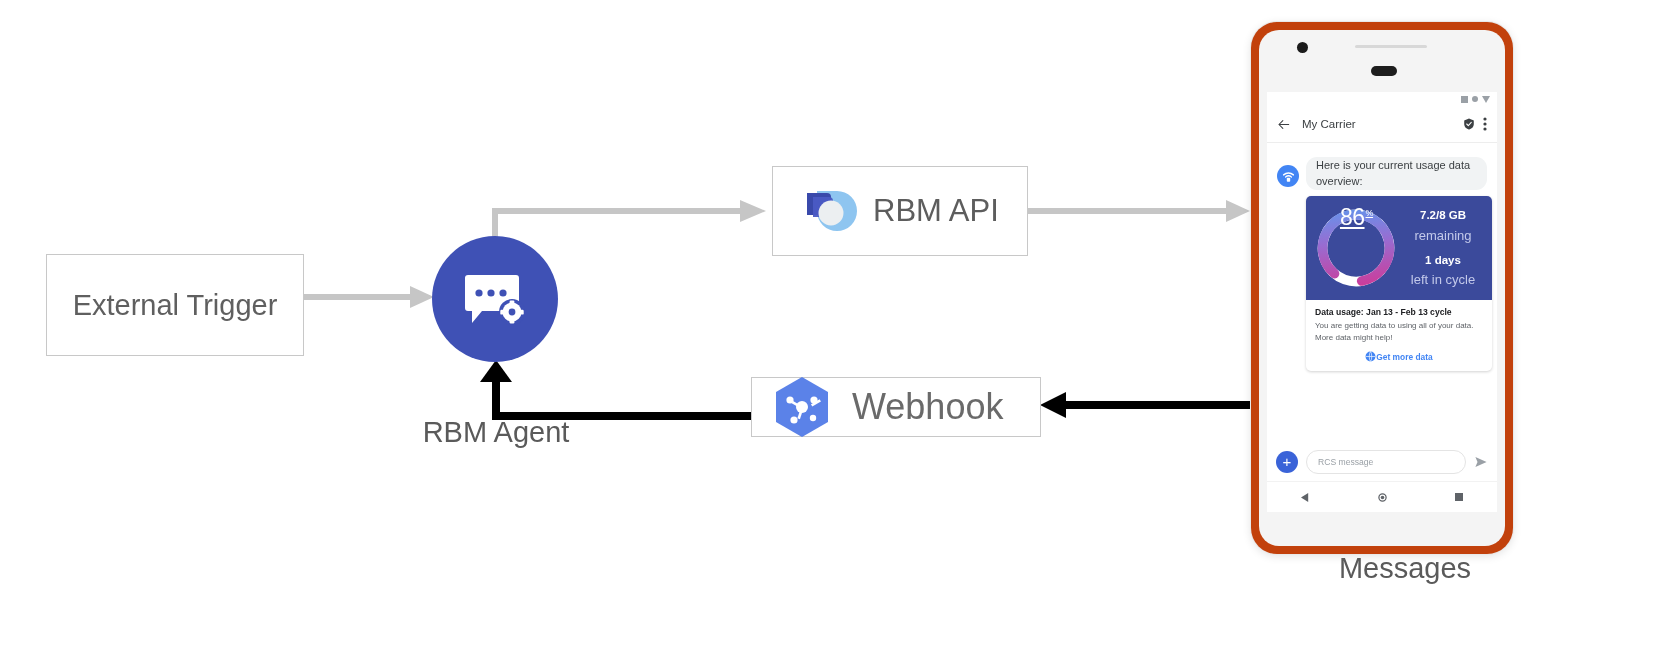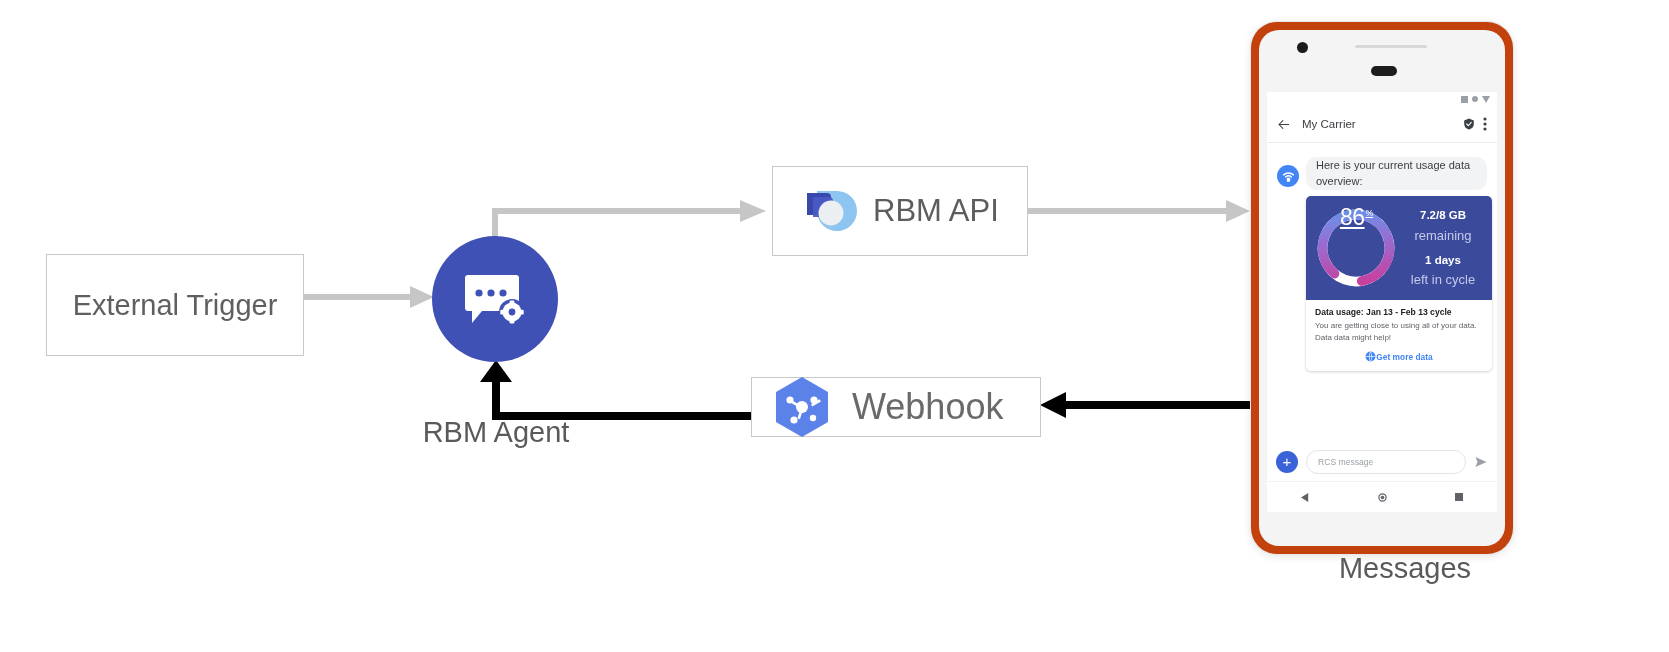--- a/index.html
+++ b/index.html
@@ -265,21 +265,21 @@
                 </div>
                 <div>
                   <div class="stat-big">1 days</div>
                   <div class="stat-sub">left in cycle</div>
                 </div>
               </div>
             </div>
 
             <div class="card-body">
               <div class="card-title">Data usage: Jan 13 - Feb 13 cycle</div>
-              <div class="card-desc">You are getting close to using all of your data. Data data might help!</div>
+              <div class="card-desc">You are getting data to using all of your data. More data might help!</div>
               <div class="card-action">
                 <svg width="11" height="11" viewBox="0 0 20 20">
                   <circle cx="10" cy="10" r="9" fill="#4285f4"></circle>
                   <path d="M1.5 10 H18.5 M10 1 C13 4 13 16 10 19 C7 16 7 4 10 1" stroke="#fff" stroke-width="1.2" fill="none"></path>
                 </svg>
                 <span>Get more data</span>
               </div>
             </div>
           </div>
         </div>

